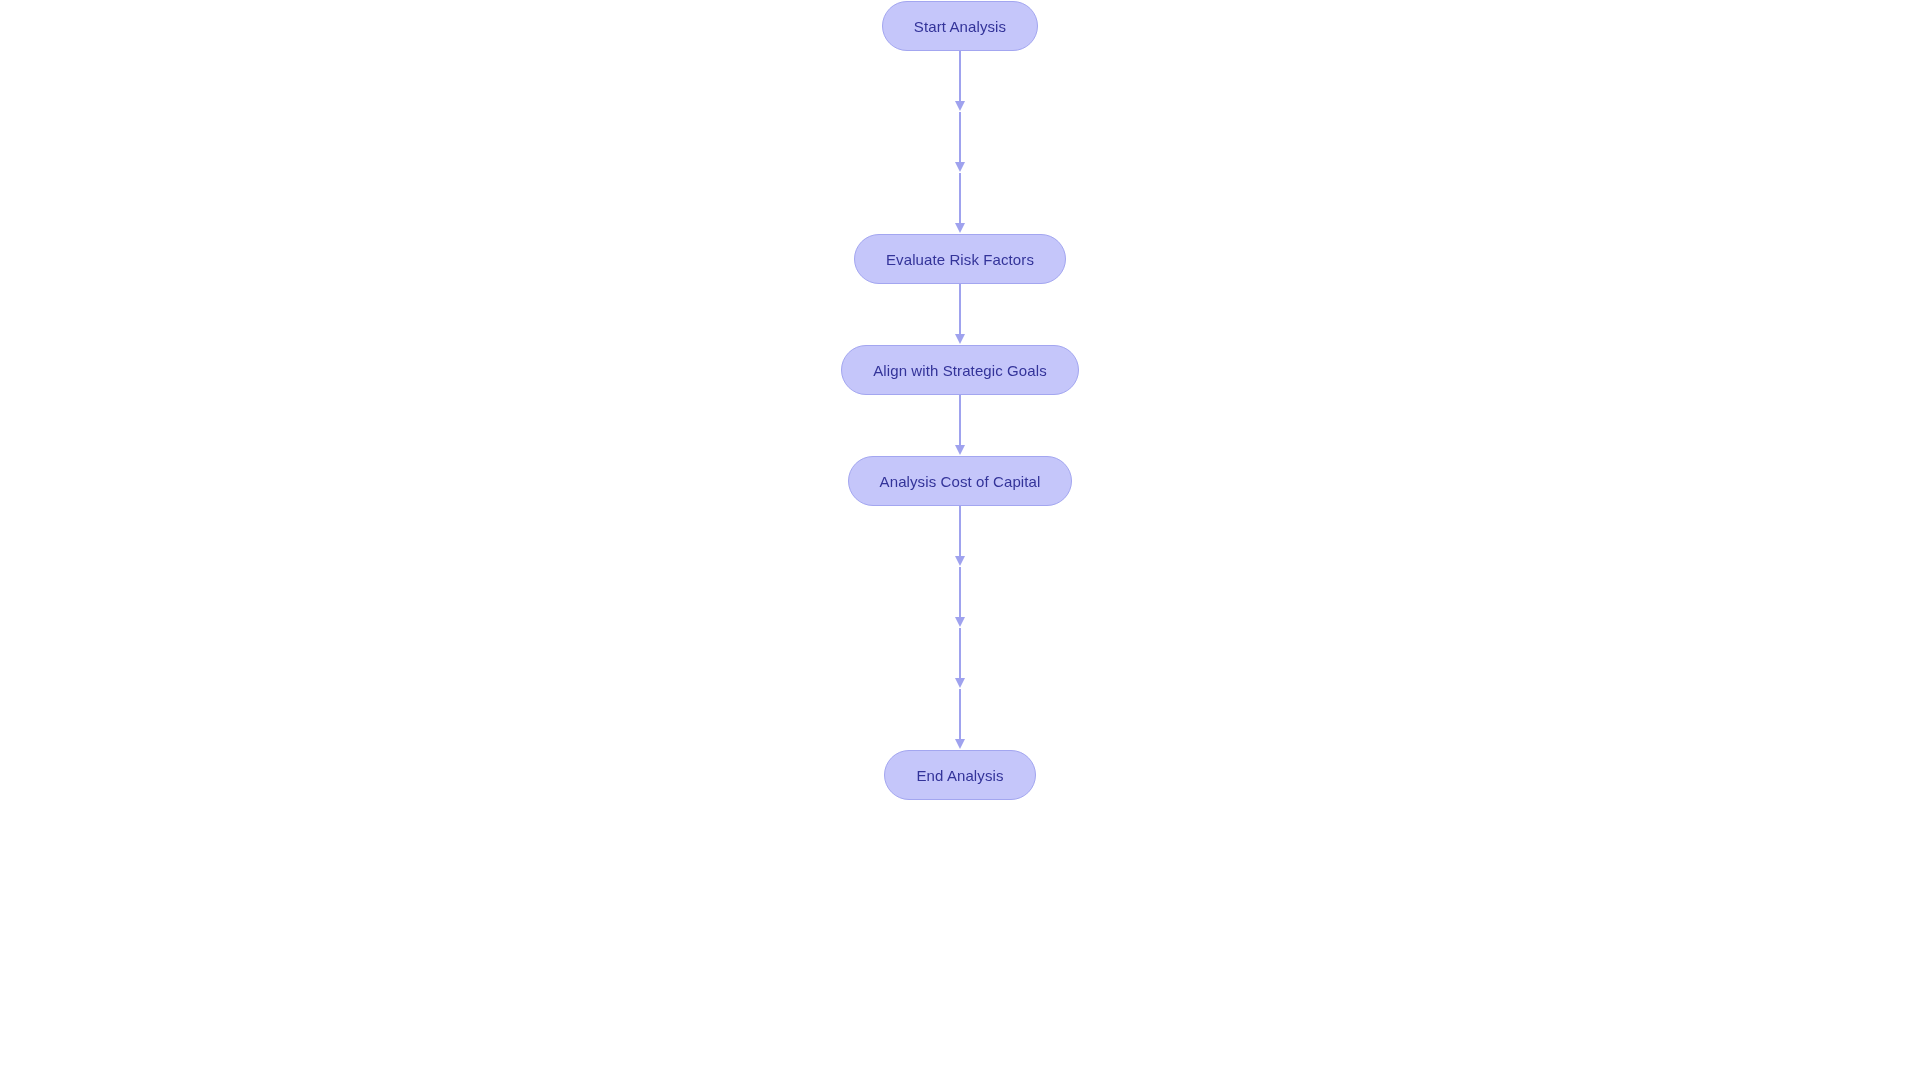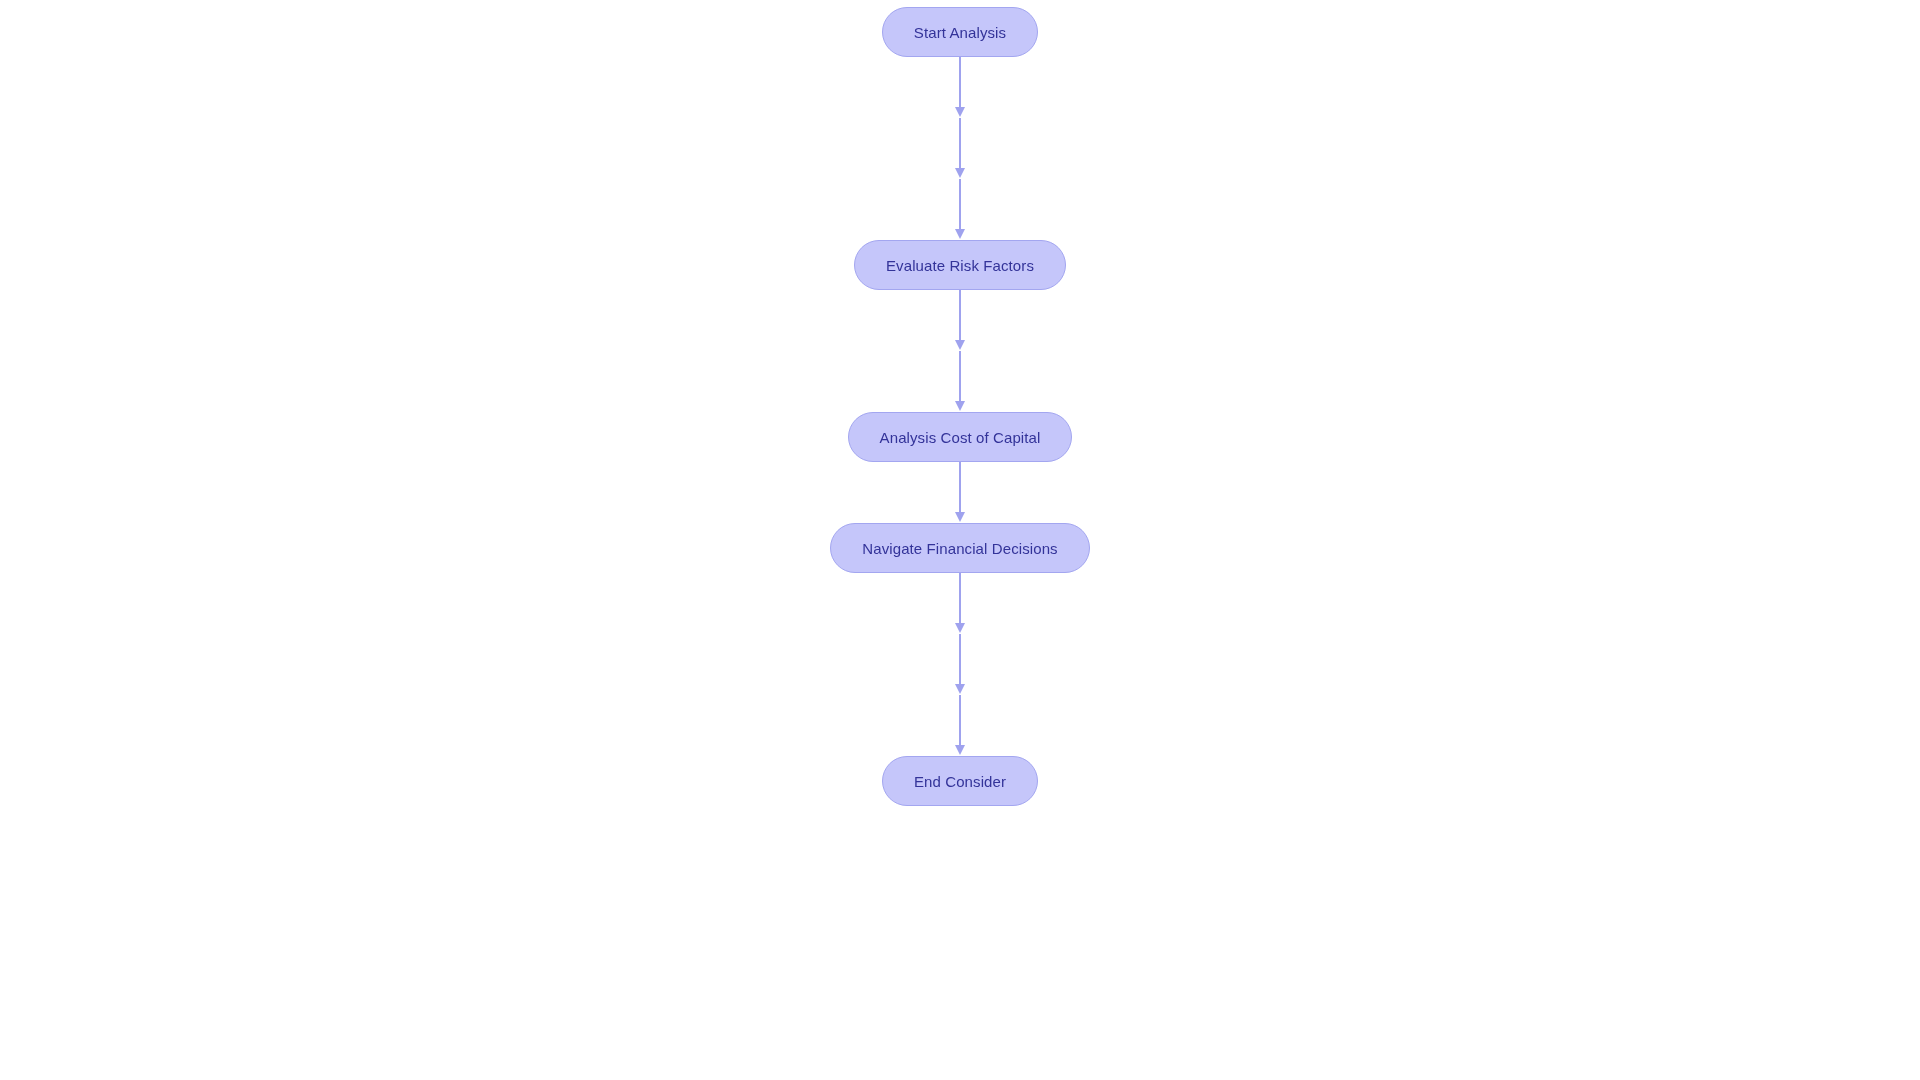--- a/index.html
+++ b/index.html
@@ -26,21 +26,21 @@
   .flow-column {
     position: absolute;
     left: 0;
     top: 0;
     width: 1920px;
     height: 1080px;
     display: flex;
     flex-direction: column;
     align-items: center;
     justify-content: flex-start;
-    padding-top: 7px;
+    padding-top: 1px;
     box-sizing: border-box;
   }
 
   
   .node {
     box-sizing: border-box;
     height: 50px;
     line-height: 1;
     display: flex;
     align-items: center;
@@ -113,43 +113,43 @@
         <div class="line"></div>
         <div class="arrowhead"></div>
       </div>
       <div class="node">
         <span class="node-label">Evaluate Risk Factors</span>
       </div>
       <div class="connector">
         <div class="line"></div>
         <div class="arrowhead"></div>
       </div>
+      <div class="node">
+        <span class="node-label">Align with Strategic Goals</span>
+      </div>
       <div class="connector">
         <div class="line"></div>
         <div class="arrowhead"></div>
       </div>
       <div class="node">
         <span class="node-label">Analysis Cost of Capital</span>
       </div>
       <div class="connector">
         <div class="line"></div>
         <div class="arrowhead"></div>
-      </div>
-      <div class="node">
-        <span class="node-label">Navigate Financial Decisions</span>
       </div>
       <div class="connector">
         <div class="line"></div>
         <div class="arrowhead"></div>
       </div>
       <div class="connector">
         <div class="line"></div>
         <div class="arrowhead"></div>
       </div>
       <div class="connector">
         <div class="line"></div>
         <div class="arrowhead"></div>
       </div>
       <div class="node">
-        <span class="node-label">End Consider</span>
+        <span class="node-label">End Analysis</span>
       </div>
     </div>
 </div>
 
 </body></html>

